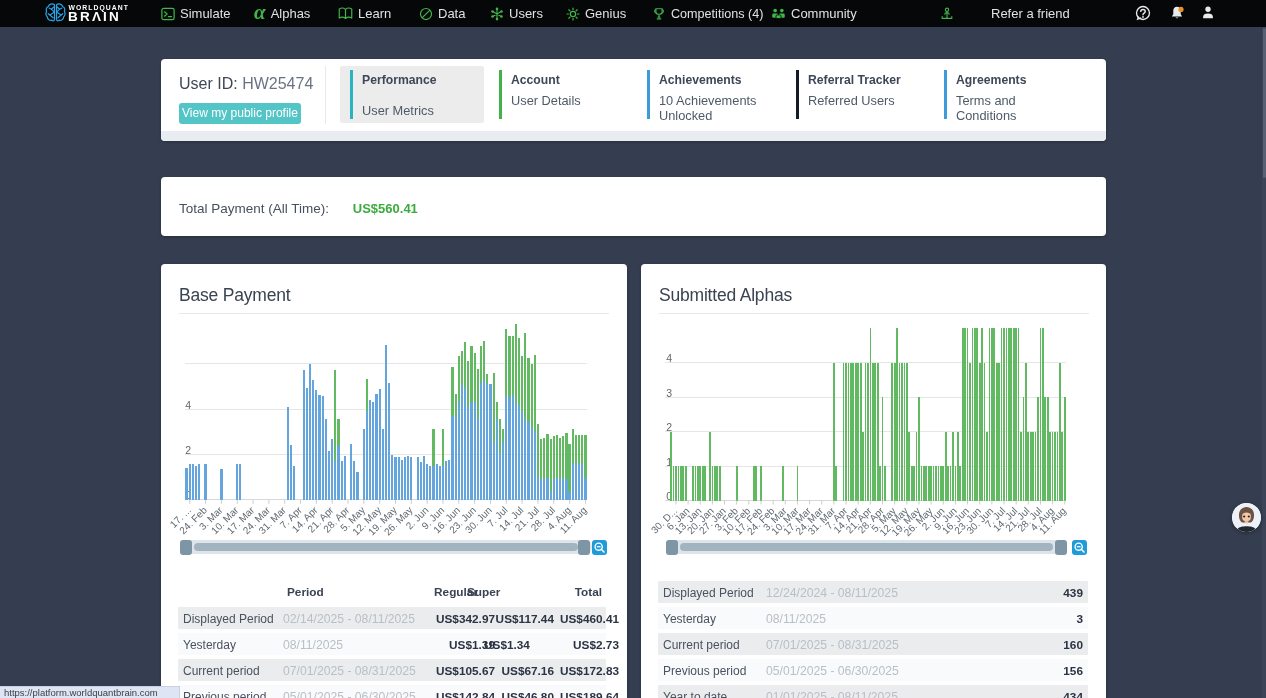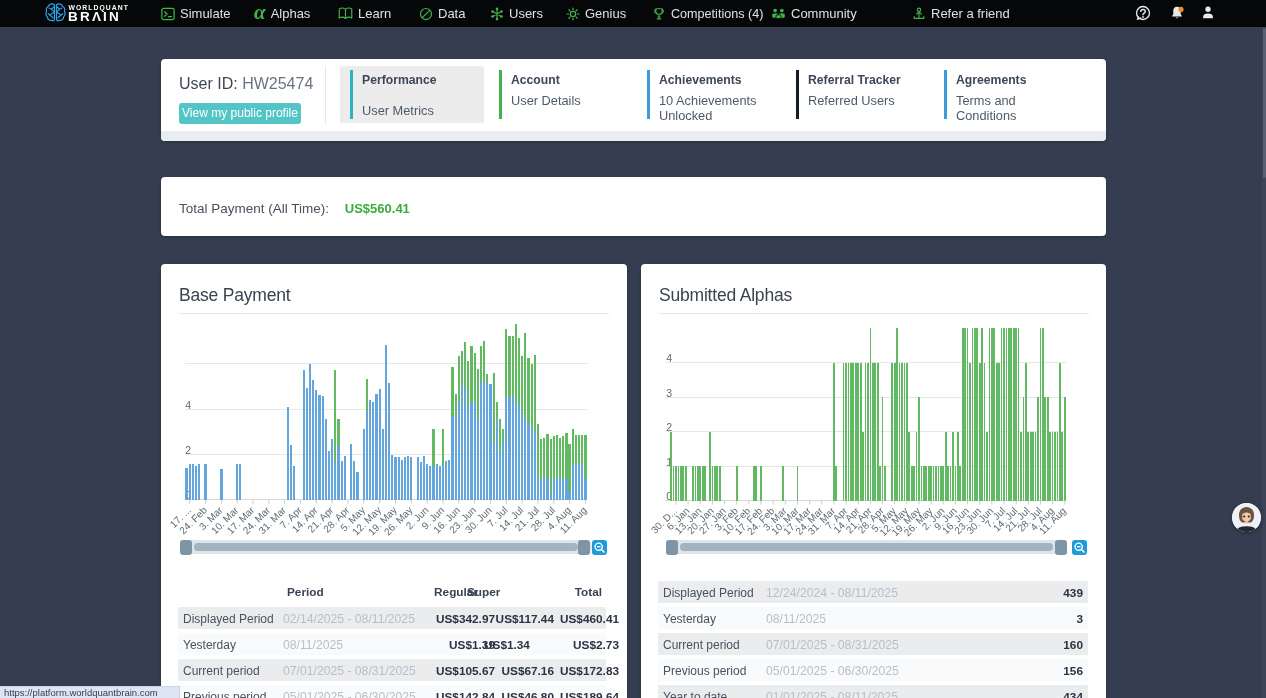--- a/index.html
+++ b/index.html
@@ -112,21 +112,21 @@
       <g fill="#41b549">
         <circle cx="5" cy="4" r="2.2"></circle>
         <circle cx="13" cy="4" r="2.2"></circle>
         <rect x="1.5" y="7.5" width="7" height="5" rx="1.5"></rect>
         <rect x="9.5" y="7.5" width="7" height="5" rx="1.5"></rect>
         <rect x="6" y="9.2" width="6" height="4.3" rx="1.3" stroke="#050708" stroke-width="1"></rect>
       </g>
     </svg>
   <span class="txt">Community</span>
 </div>
-<div class="nav-item" style="left:912px;">
+<div class="nav-item" style="left:940px;gap:32px;">
   <svg width="14" height="14" viewBox="0 0 16 16">
       <g fill="none" stroke="#41b549" stroke-width="1.3" stroke-linecap="round">
         <circle cx="8" cy="3.2" r="1.9"></circle>
         <path d="M5.6 8.3 C5.6 5.8 10.4 5.8 10.4 8.3 M8 5.3 L8 10.5 M2.5 13 L13.5 13 M2.5 13 L2.5 10.8 M13.5 13 L13.5 10.8 M8 13 L8 10.8"></path>
       </g>
     </svg>
   <span class="txt">Refer a friend</span>
 </div>
 
 <div style="position:absolute;left:1135px;top:5px;">
@@ -174,21 +174,21 @@
 <div class="tabt" style="left:808px;top:73px;">Referral Tracker</div>
 <div class="tabt" style="left:956px;top:73px;">Agreements</div>
 
 <div class="tabs" style="left:362px;top:104px;">User Metrics</div>
 <div class="tabs" style="left:511px;top:94px;">User Details</div>
 <div class="tabs" style="left:659px;top:94px;">10 Achievements<br>Unlocked</div>
 <div class="tabs" style="left:808px;top:94px;">Referred Users</div>
 <div class="tabs" style="left:956px;top:94px;">Terms and<br>Conditions</div>
 
 <div class="card" style="left:161px;top:177px;width:945px;height:59px;"></div>
-<div style="position:absolute;left:179px;top:201px;font-size:13.5px;color:#47505e;">Total Payment (All Time): <span style="color:#3cab3e;font-weight:bold;font-size:13px;margin-left:12px;">US$560.41</span></div>
+<div style="position:absolute;left:179px;top:201px;font-size:13.5px;color:#47505e;">Total Payment (All Time): <span style="color:#3cab3e;font-weight:bold;font-size:13px;margin-left:20px;">US$560.41</span></div>
 
 <div class="card" style="left:161px;top:264px;width:466px;height:480px;overflow:hidden;">
   <div class="ctitle" style="left:18px;top:21px;">Base Payment</div>
   <div class="divider" style="left:18px;top:49px;width:430px;"></div>
   <svg width="466" height="300" viewBox="0 0 466 300" xmlns="http://www.w3.org/2000/svg" style="position:absolute;left:0;top:0;" shape-rendering="crispEdges">
       <line x1="24.0" y1="190.5" x2="426.0" y2="190.5" stroke="#e6e6e6" stroke-width="1"></line>
       <line x1="24.0" y1="145.2" x2="426.0" y2="145.2" stroke="#e6e6e6" stroke-width="1"></line>
       <line x1="24.0" y1="99.9" x2="426.0" y2="99.9" stroke="#e6e6e6" stroke-width="1"></line>
       <line x1="24.0" y1="235.8" x2="426.0" y2="235.8" stroke="#d8d8d8" stroke-width="1"></line>
       <text x="30.0" y="144.7" text-anchor="end" font-size="10.5" fill="#666666" font-family="Liberation Sans, sans-serif">4</text>

